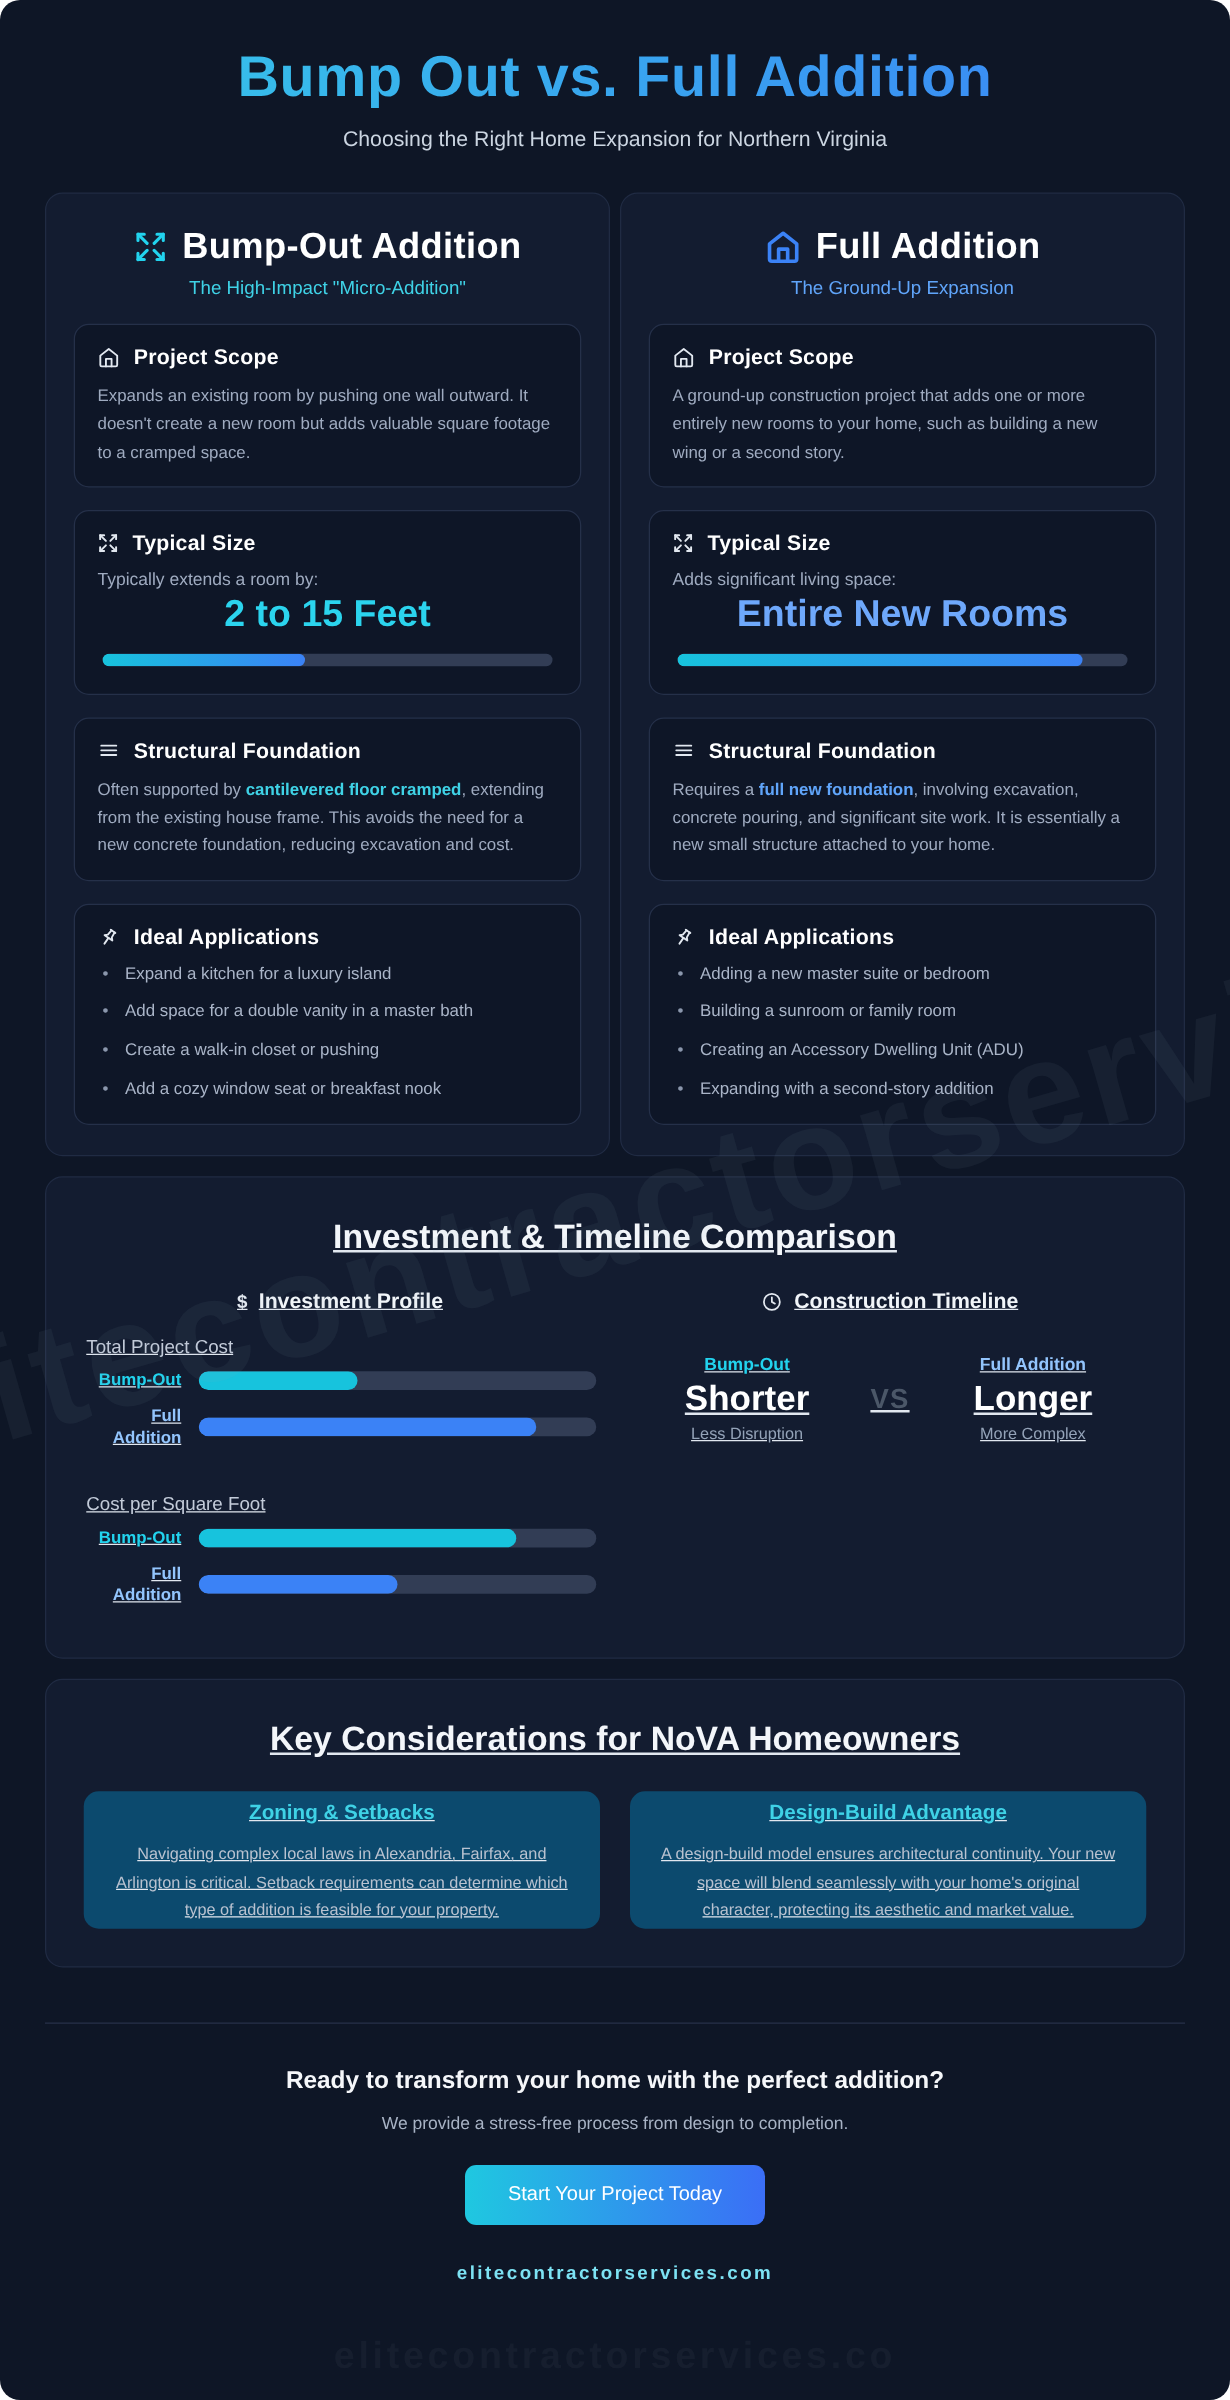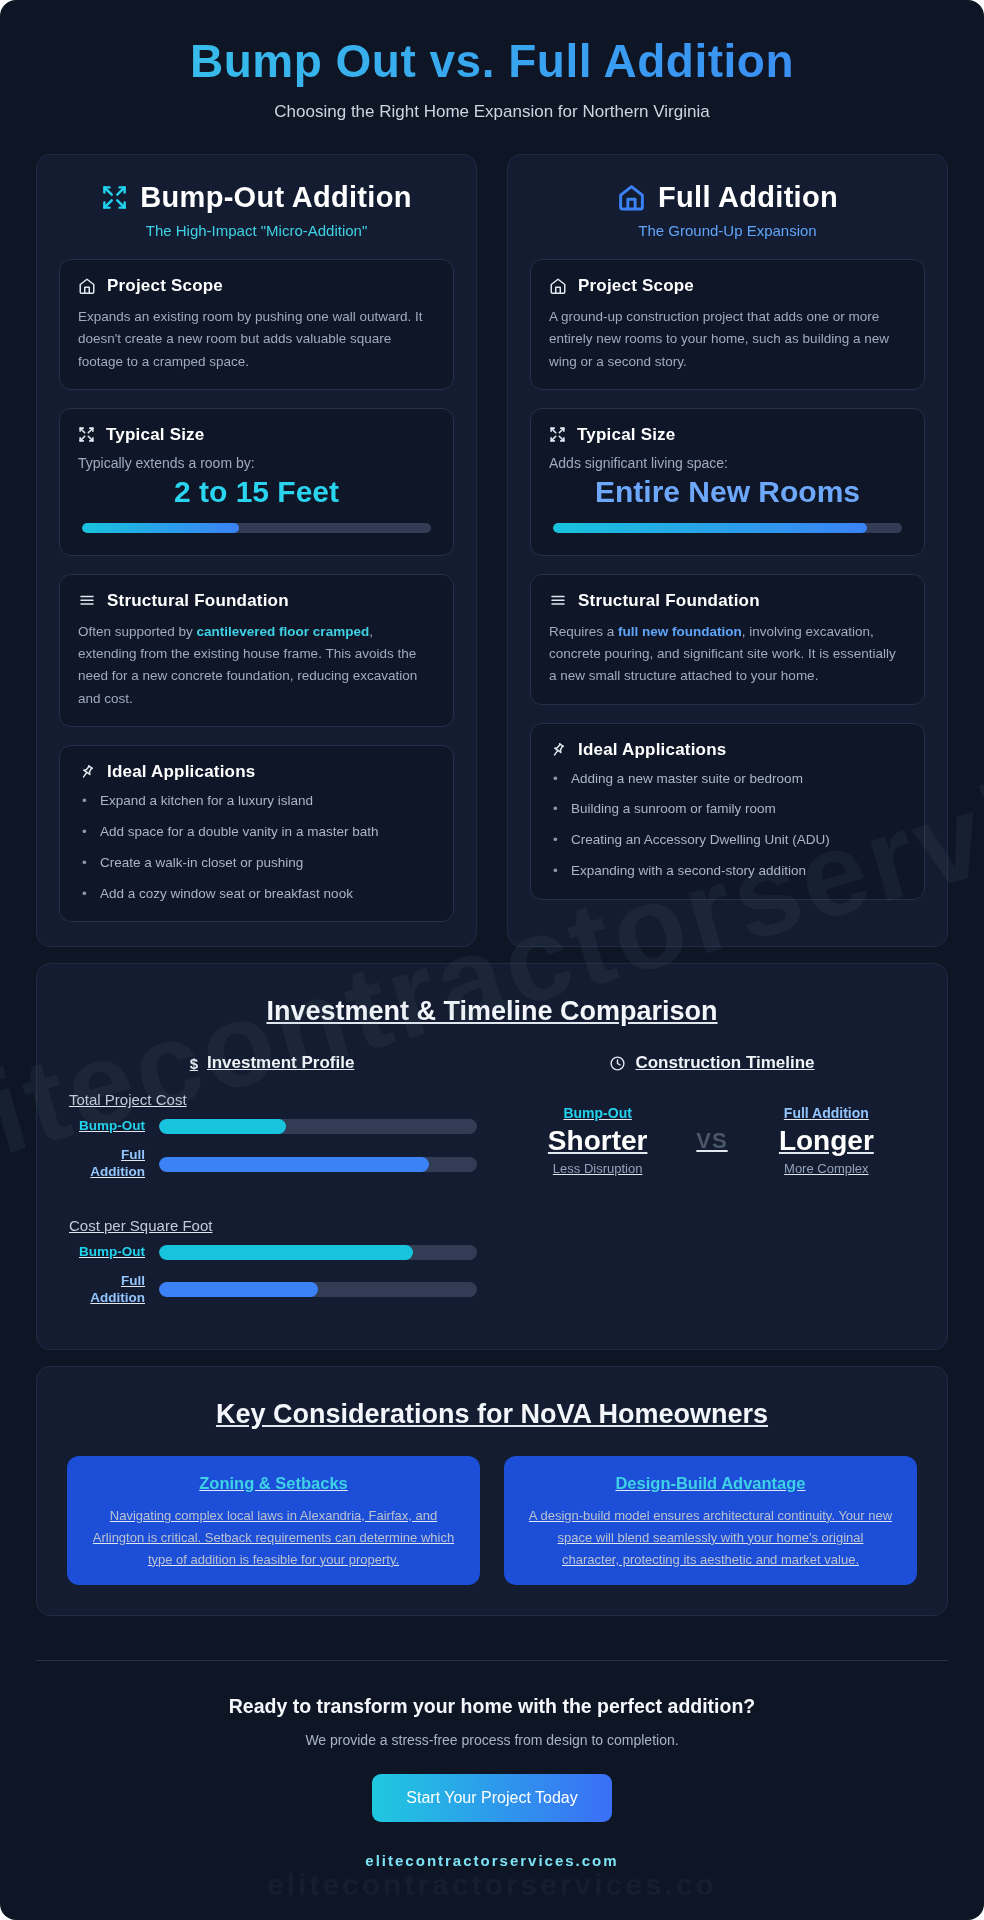--- a/index.html
+++ b/index.html
@@ -9,21 +9,21 @@
   .watermark{position:absolute;left:-140px;top:870px;width:1500px;font-size:118px;font-weight:bold;color:rgba(148,163,184,0.07);transform:rotate(-16deg);white-space:nowrap;pointer-events:none;letter-spacing:4px;}
   .watermark2{position:absolute;left:0;top:1868px;width:100%;text-align:center;font-size:30px;font-weight:bold;color:rgba(148,163,184,0.06);pointer-events:none;letter-spacing:3px;}
 
   
   .header{padding:34px 20px 6px;text-align:center;}
   .header h1{margin:0;font-size:46px;font-weight:800;letter-spacing:.5px;
     background:linear-gradient(90deg,#36c9e8,#3b82f6);-webkit-background-clip:text;background-clip:text;color:transparent;}
   .header p{margin:14px 0 0;font-size:17px;color:#cbd5e1;}
 
   
-  .cards{display:grid;grid-template-columns:1fr 1fr;gap:30px;padding:26px 36px 0;align-items:stretch;}
+  .cards{display:grid;grid-template-columns:1fr 1fr;gap:8px;padding:26px 36px 0;align-items:stretch;}
   .card{background:#131c30;border:1px solid #202b43;border-radius:14px;padding:22px 22px 24px;display:flex;flex-direction:column;gap:18px;}
   .card-head{text-align:center;padding:4px 0 2px;}
   .card-title-row{display:flex;align-items:center;justify-content:center;gap:12px;}
   .card-title-row h2{margin:0;font-size:29px;font-weight:800;color:#ffffff;letter-spacing:.3px;}
   .card-sub{margin:8px 0 0;font-size:15px;}
   .sub-cyan{color:#3fd2e6;}
   .sub-blue{color:#60a5fa;}
   .icon{display:inline-flex;flex:none;}
   .icon svg{display:block;}
 
@@ -65,21 +65,21 @@
 
   .timeline{display:grid;grid-template-columns:1fr auto 1fr;align-items:center;gap:8px;padding-top:14px;}
   .tl-side{text-align:center;}
   .tl-label{font-size:14px;font-weight:bold;margin:0 0 4px;}
   .tl-value{font-size:28px;font-weight:800;color:#ffffff;margin:0;}
   .tl-note{font-size:13px;color:#94a3b8;margin:4px 0 0;}
   .tl-vs{font-size:22px;font-weight:800;color:#4b5768;letter-spacing:1px;}
 
   
   .consider-boxes{display:grid;grid-template-columns:1fr 1fr;gap:24px;margin-top:22px;}
-  .consider-box{background:#1d4ed8;border-radius:12px;padding:14px 24px;text-align:center;}
+  .consider-box{background:#0c4a6e;border-radius:12px;padding:4px 24px;text-align:center;}
   .consider-box h5{margin:4px 0 12px;font-size:16.5px;font-weight:800;color:#3fd2e6;}
   .consider-box p{margin:0;font-size:13px;line-height:1.7;color:#b9c2d0;}
 
   
   .cta{margin:44px 36px 0;border-top:1px solid #273149;text-align:center;padding-top:34px;}
   .cta h6{margin:0;font-size:19.5px;font-weight:800;color:#f5f7fa;}
   .cta .cta-sub{margin:14px 0 0;font-size:14px;color:#a8b3c5;}
   .cta-button{display:inline-block;margin-top:26px;padding:15px 34px;border:none;border-radius:9px;
     background:linear-gradient(90deg,#1fc8e0,#3b6ef6);color:#ffffff;font-size:16px;font-weight:400;
     font-family:"Liberation Sans",sans-serif;cursor:pointer;}

